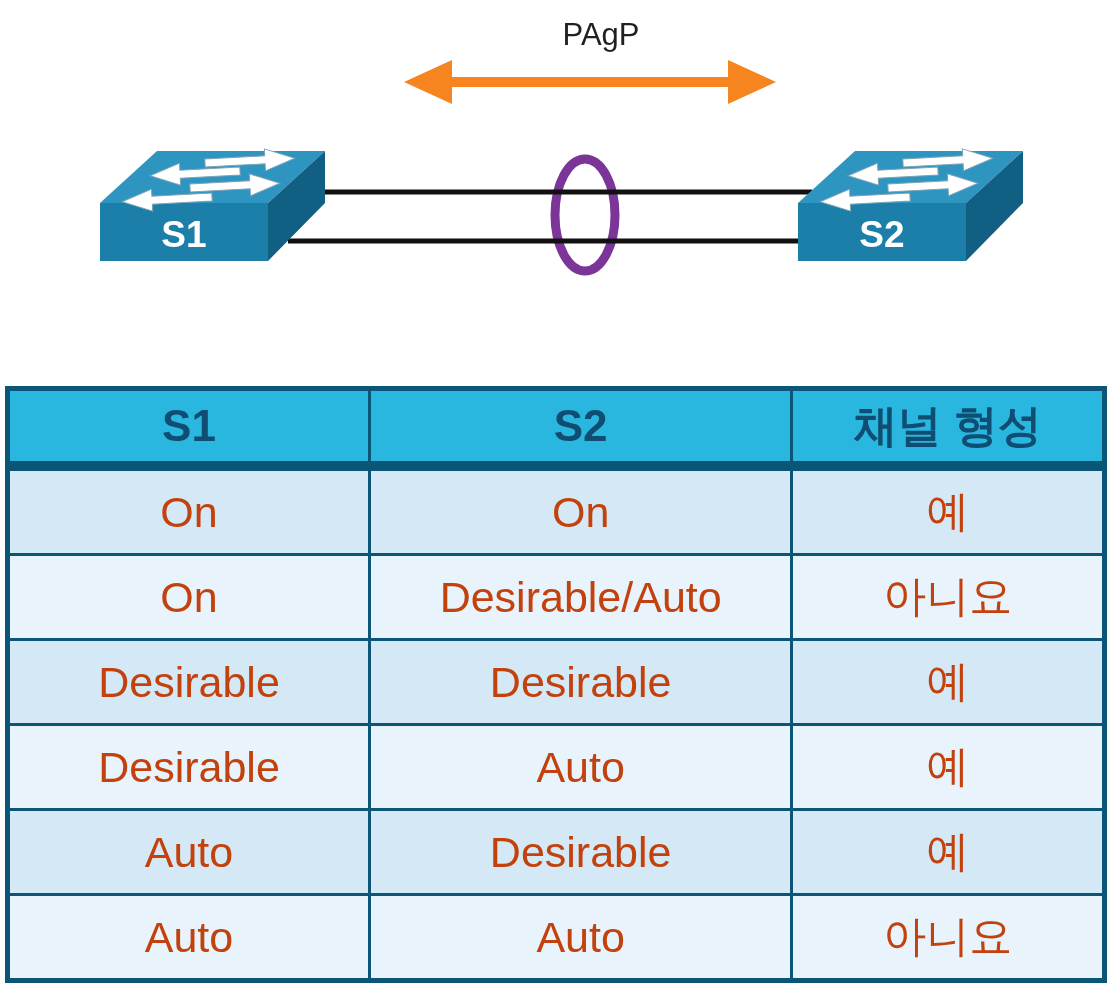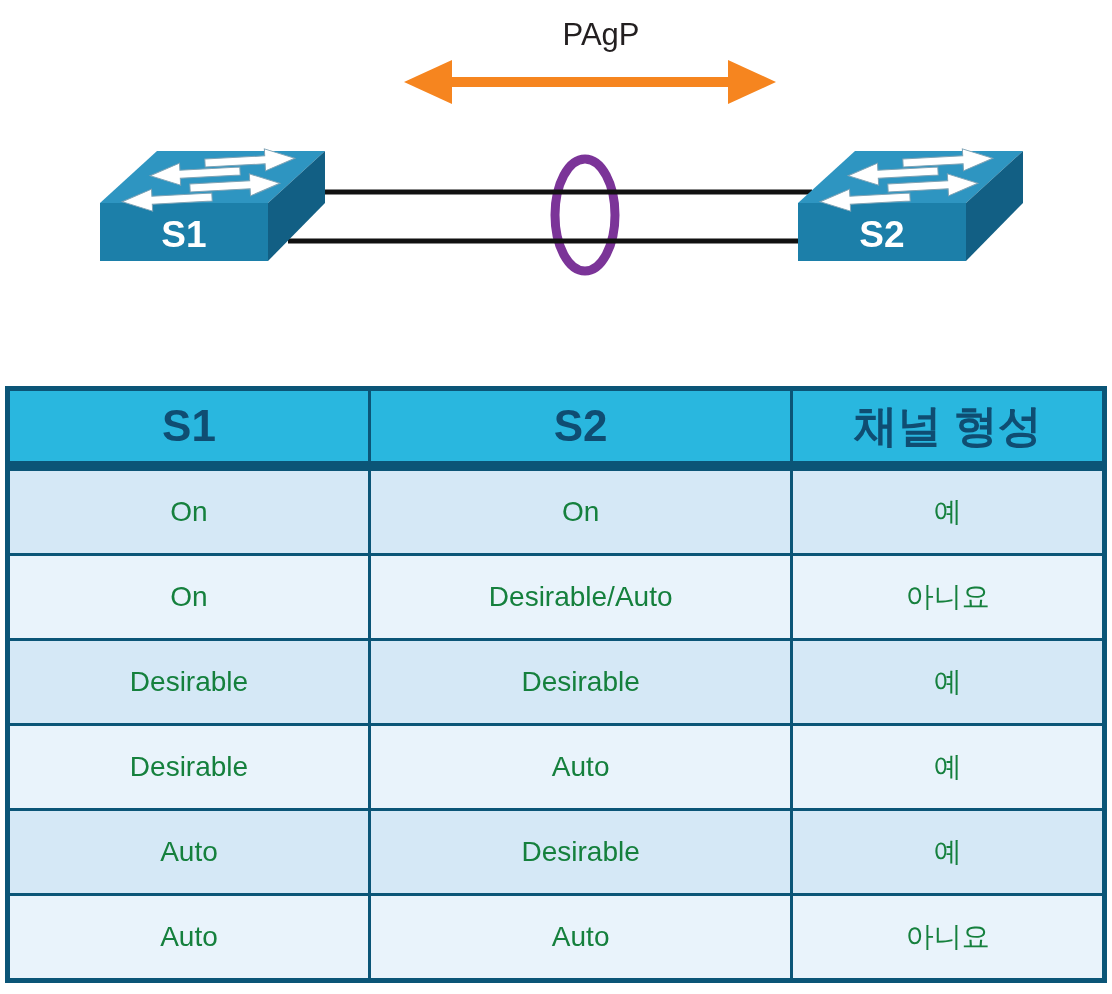--- a/index.html
+++ b/index.html
@@ -50,22 +50,22 @@
     font-weight: bold;
     font-size: 44px;
     height: 70px;
     text-align: center;
     vertical-align: middle;
     border: 3px solid #0b5577;
     border-bottom: 10px solid #0b5577;
     padding: 0;
   }
   table.modes td {
-    font-size: 28px;
-    color: #15803d;
+    font-size: 43px;
+    color: #c2410c;
     height: 82px;
     text-align: center;
     vertical-align: middle;
     border: 3px solid #0b5577;
     padding: 0;
   }
   table.modes tbody tr:nth-child(odd) td { background: #d5e8f6; }
   table.modes tbody tr:nth-child(even) td { background: #e9f3fb; }
 </style>
 </head>

